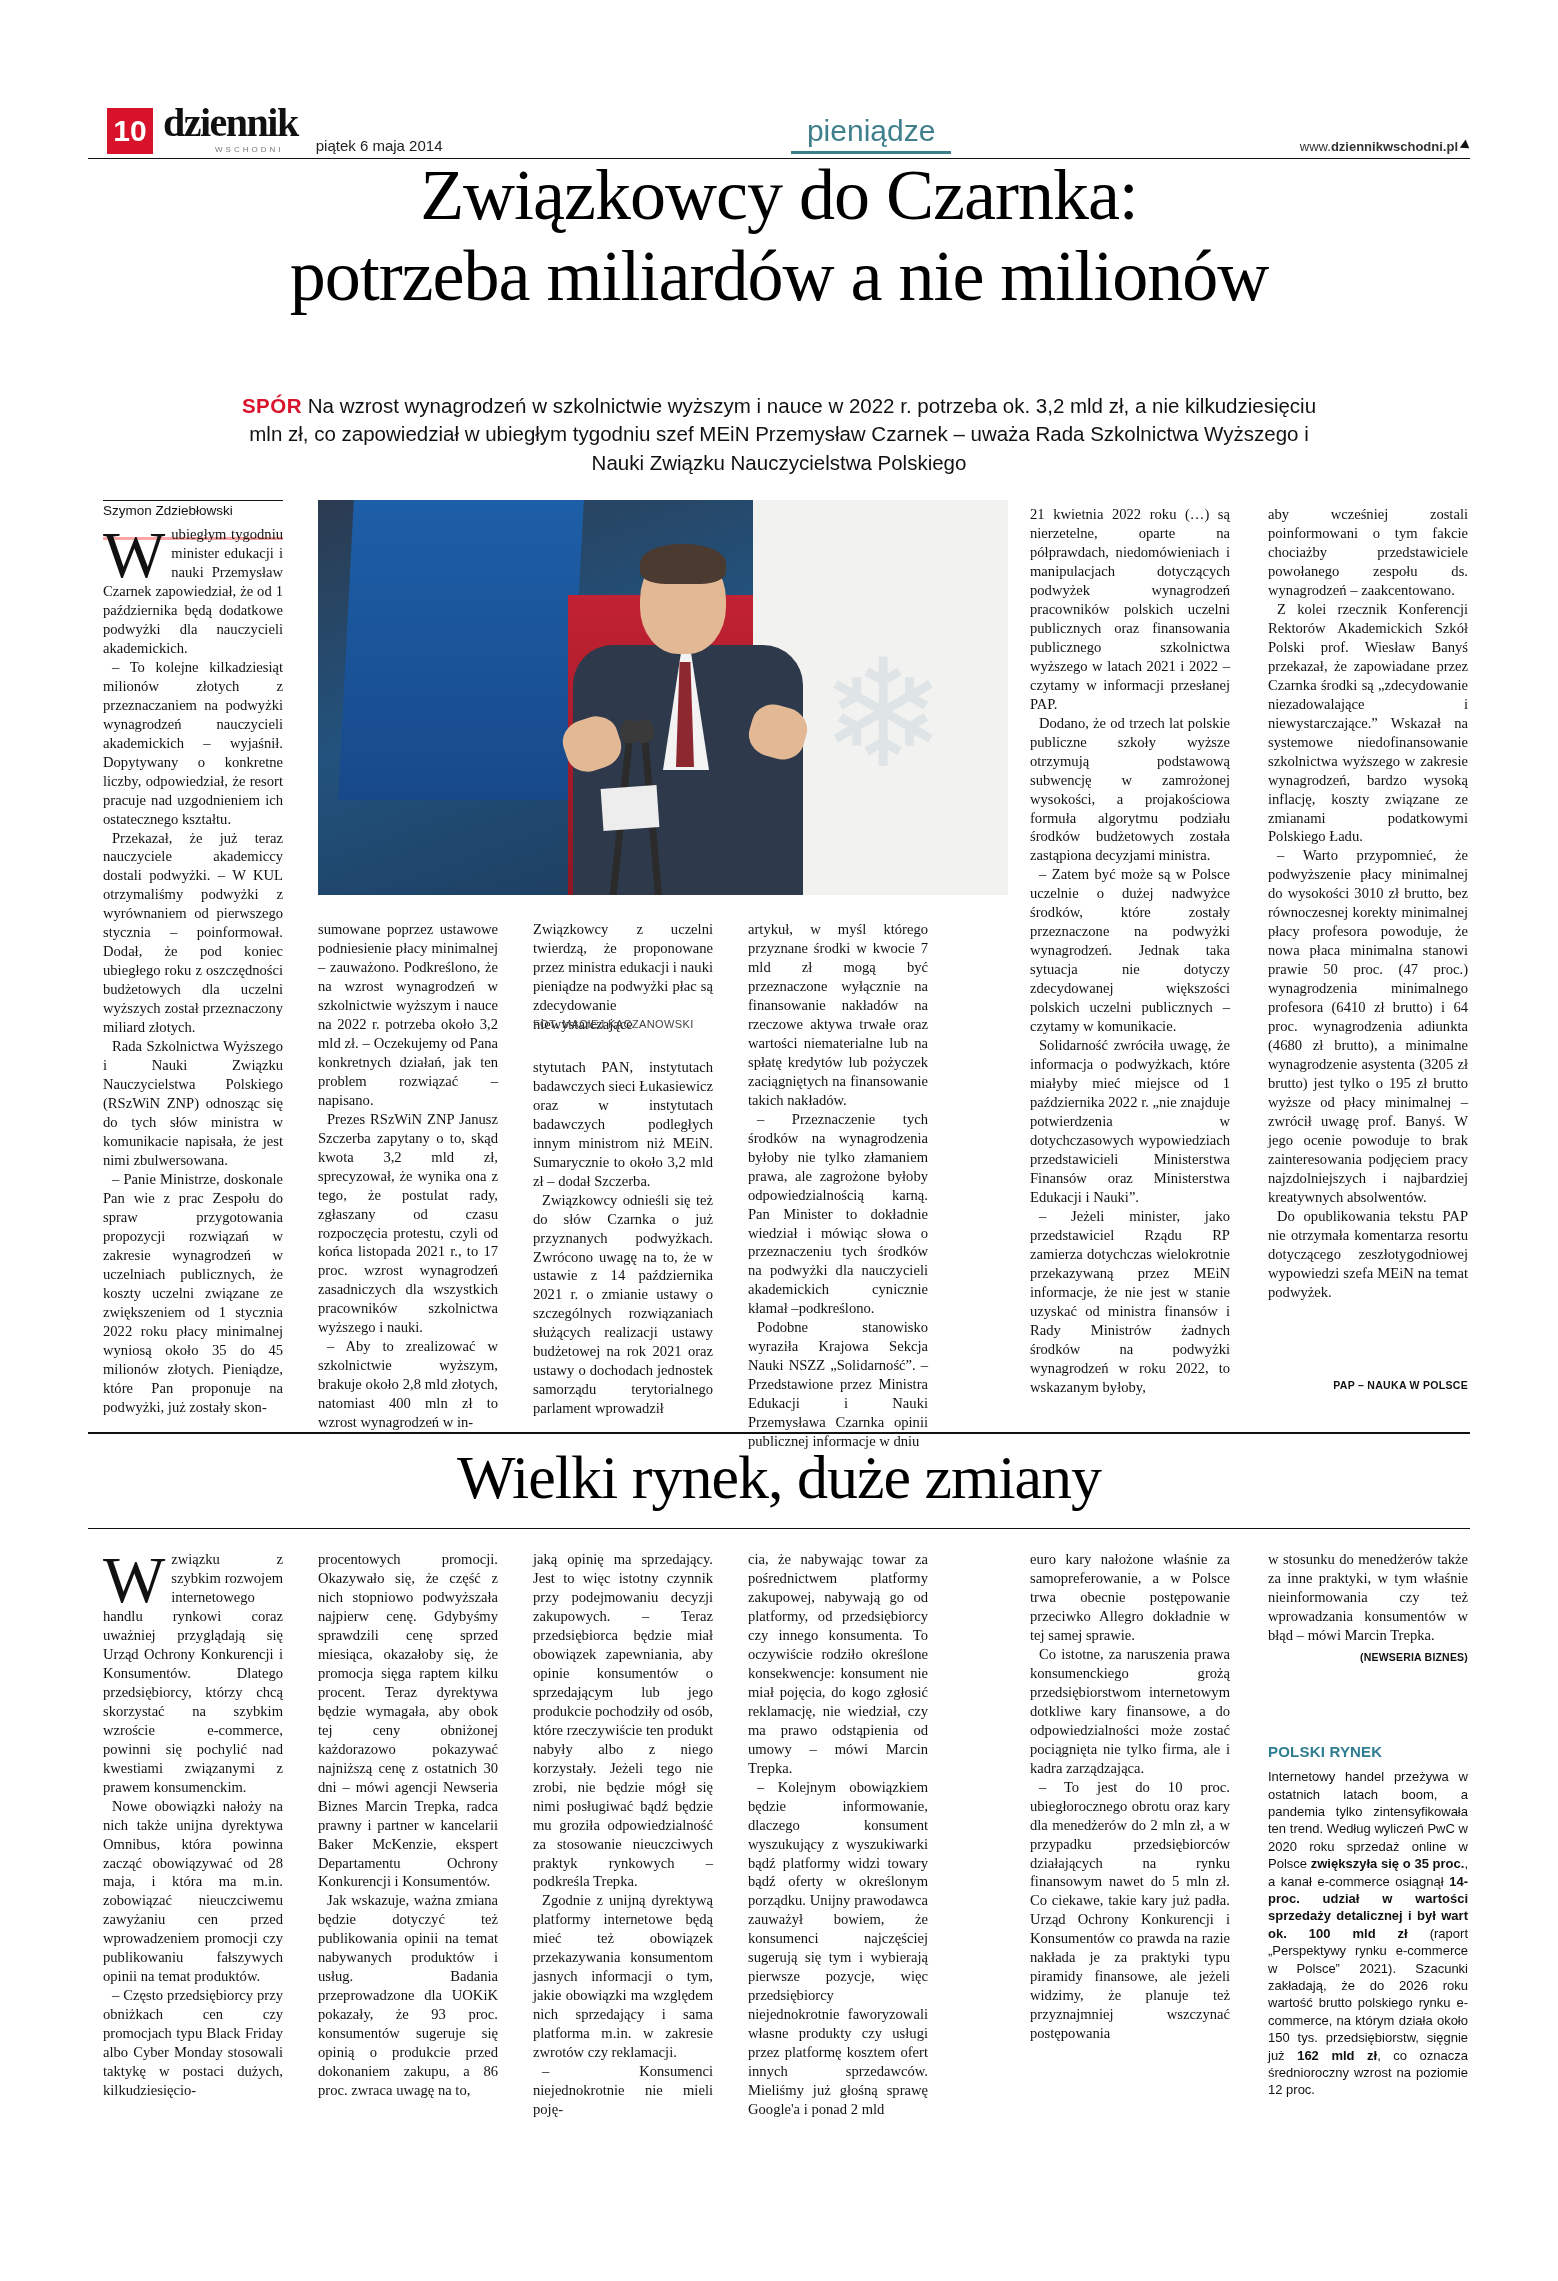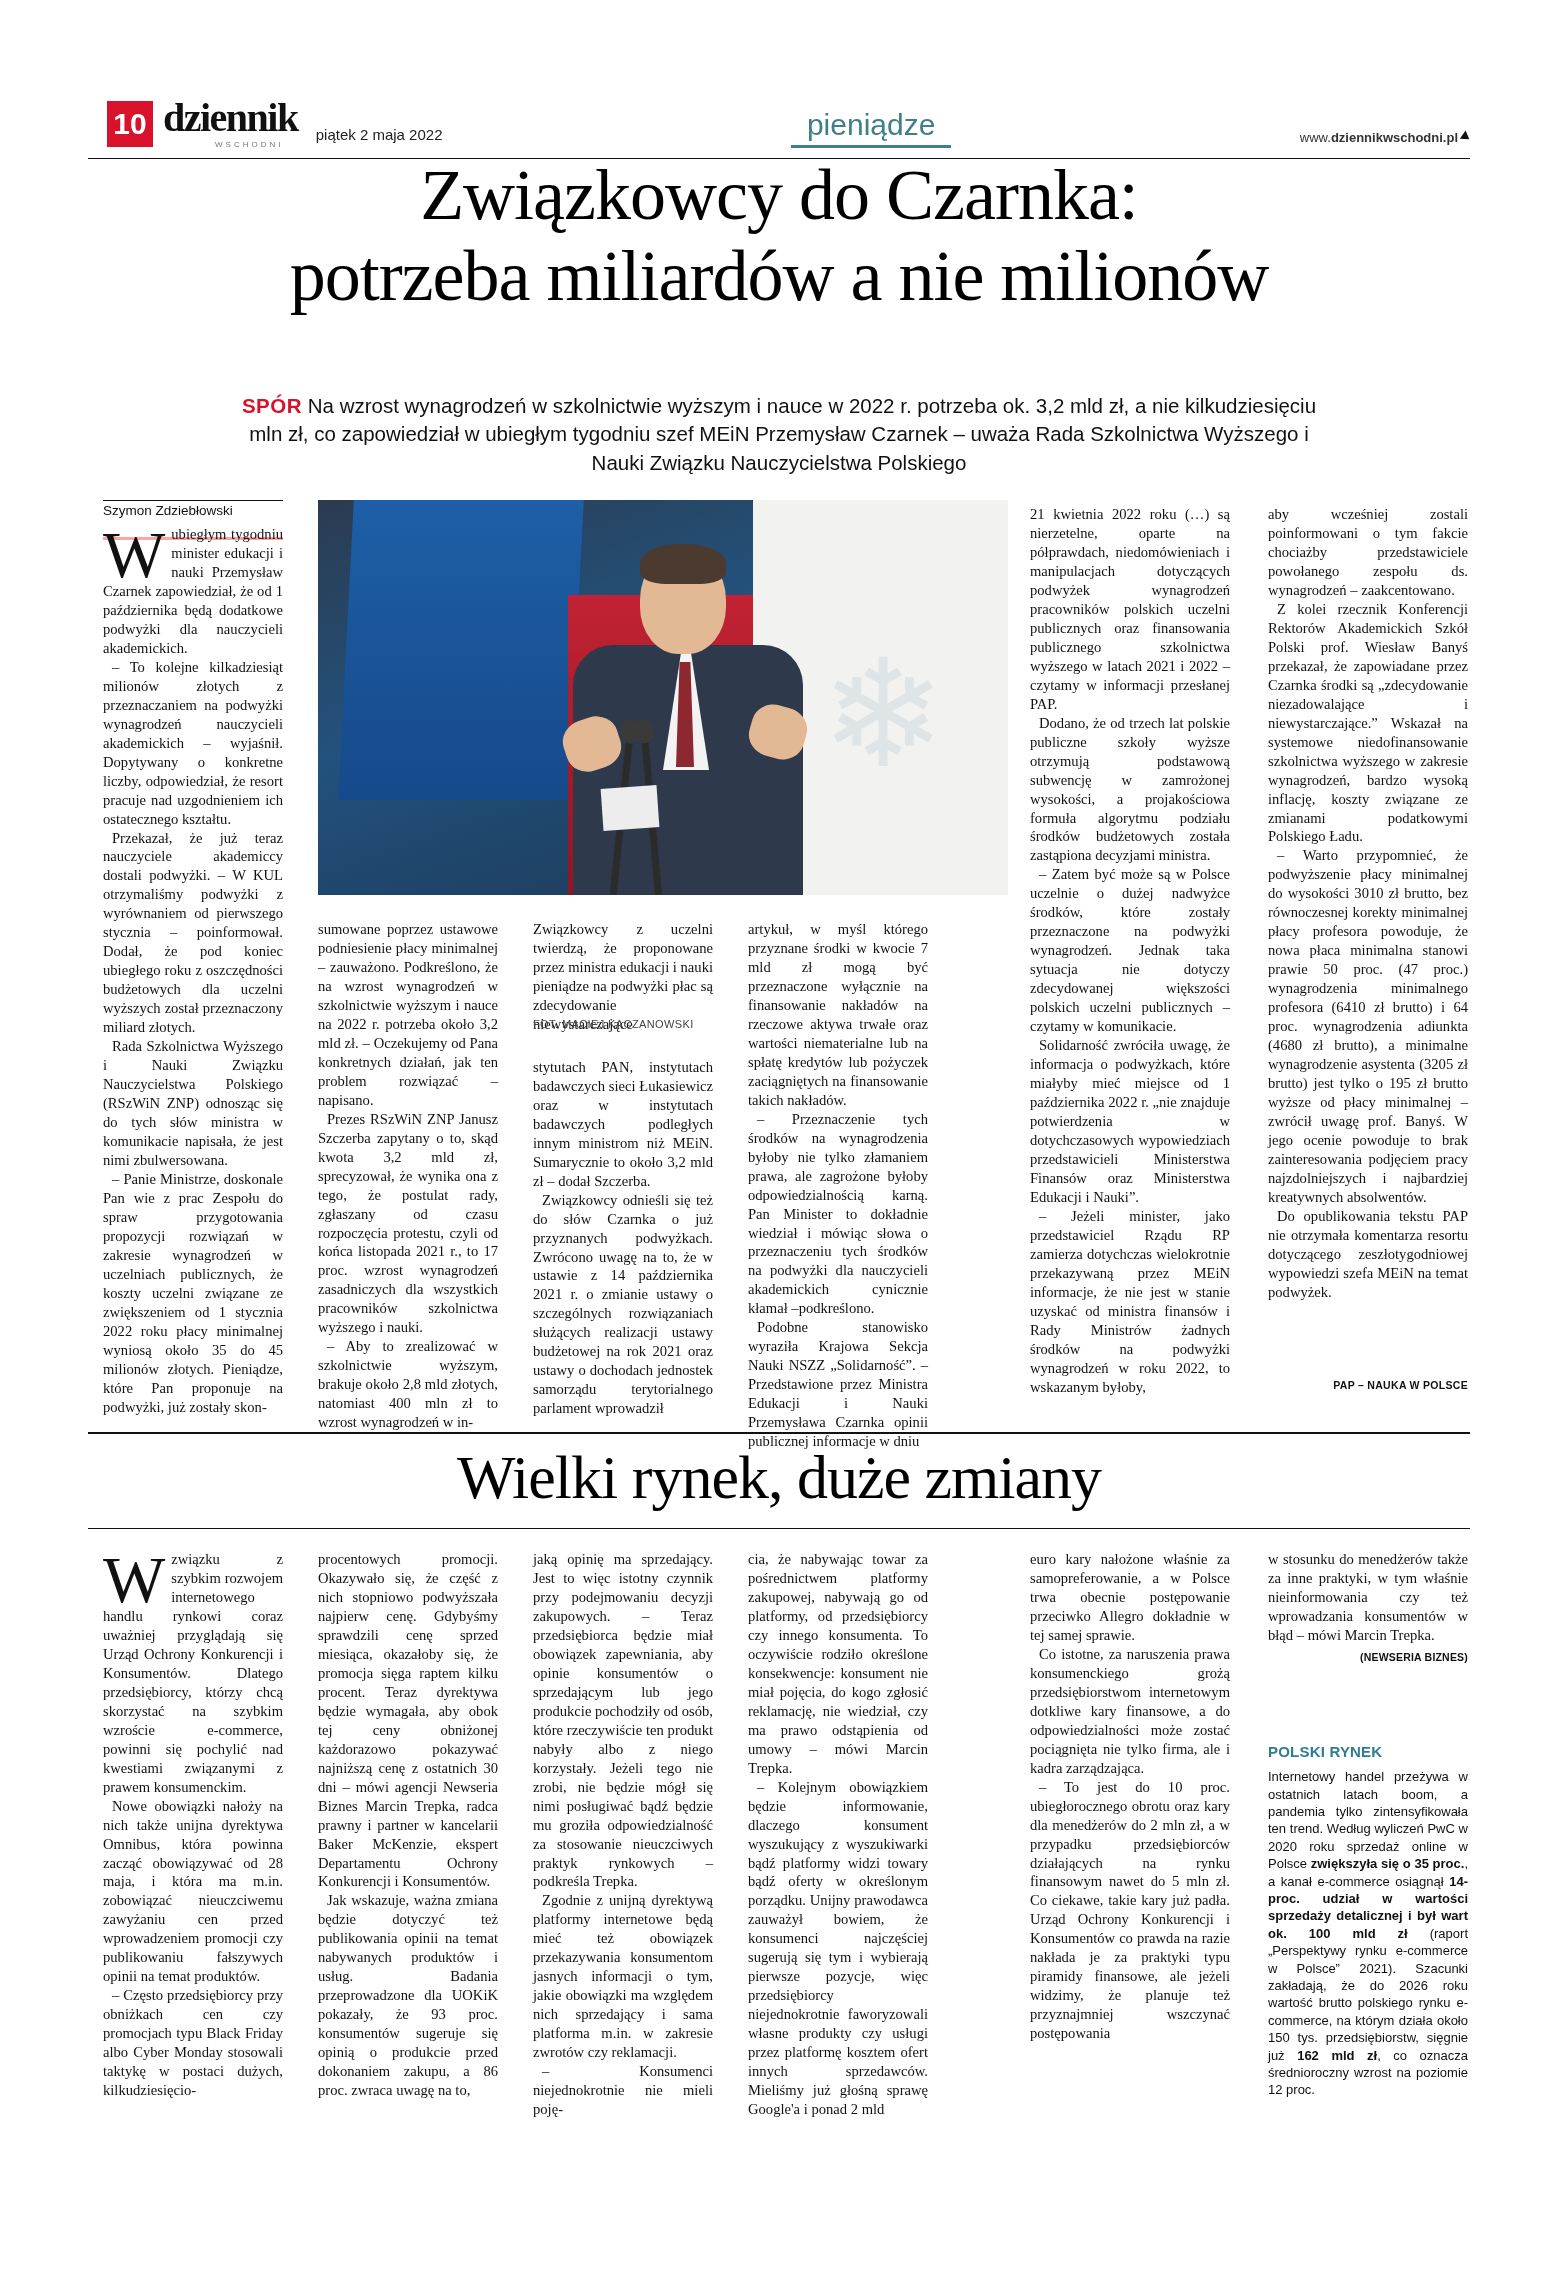--- a/index.html
+++ b/index.html
@@ -23,21 +23,21 @@
   }
 
   
   .masthead {
     position: absolute;
     top: 92px;
     left: 88px;
     right: 88px;
     height: 62px;
     display: flex;
-    align-items: center;
+    align-items: flex-end;
     padding-left: 19px;
   }
   .page-number {
     width: 46px;
     height: 46px;
     background: #d8122a;
     color: #fff;
     font-family: "Liberation Sans", sans-serif;
     font-weight: bold;
     font-size: 30px;
@@ -403,21 +403,21 @@
 <body>
 
 <div class="page">
 
   <div class="masthead">
     <div class="page-number">10</div>
     <div class="logo-block">
       <div class="logo-word">dziennik</div>
       <div class="logo-sub">WSCHODNI</div>
     </div>
-    <div class="issue-date">piątek 2 maja 2022</div>
+    <div class="issue-date">piątek 6 maja 2014</div>
     <div class="section-name">
       <span>pieniądze</span>
       <span class="underline"></span>
     </div>
     <div class="site-url">
       <span>www.</span><b>dziennikwschodni.pl</b><span class="logo-arrow"></span>
     </div>
   </div>
   <div class="rule-top"></div>
 

